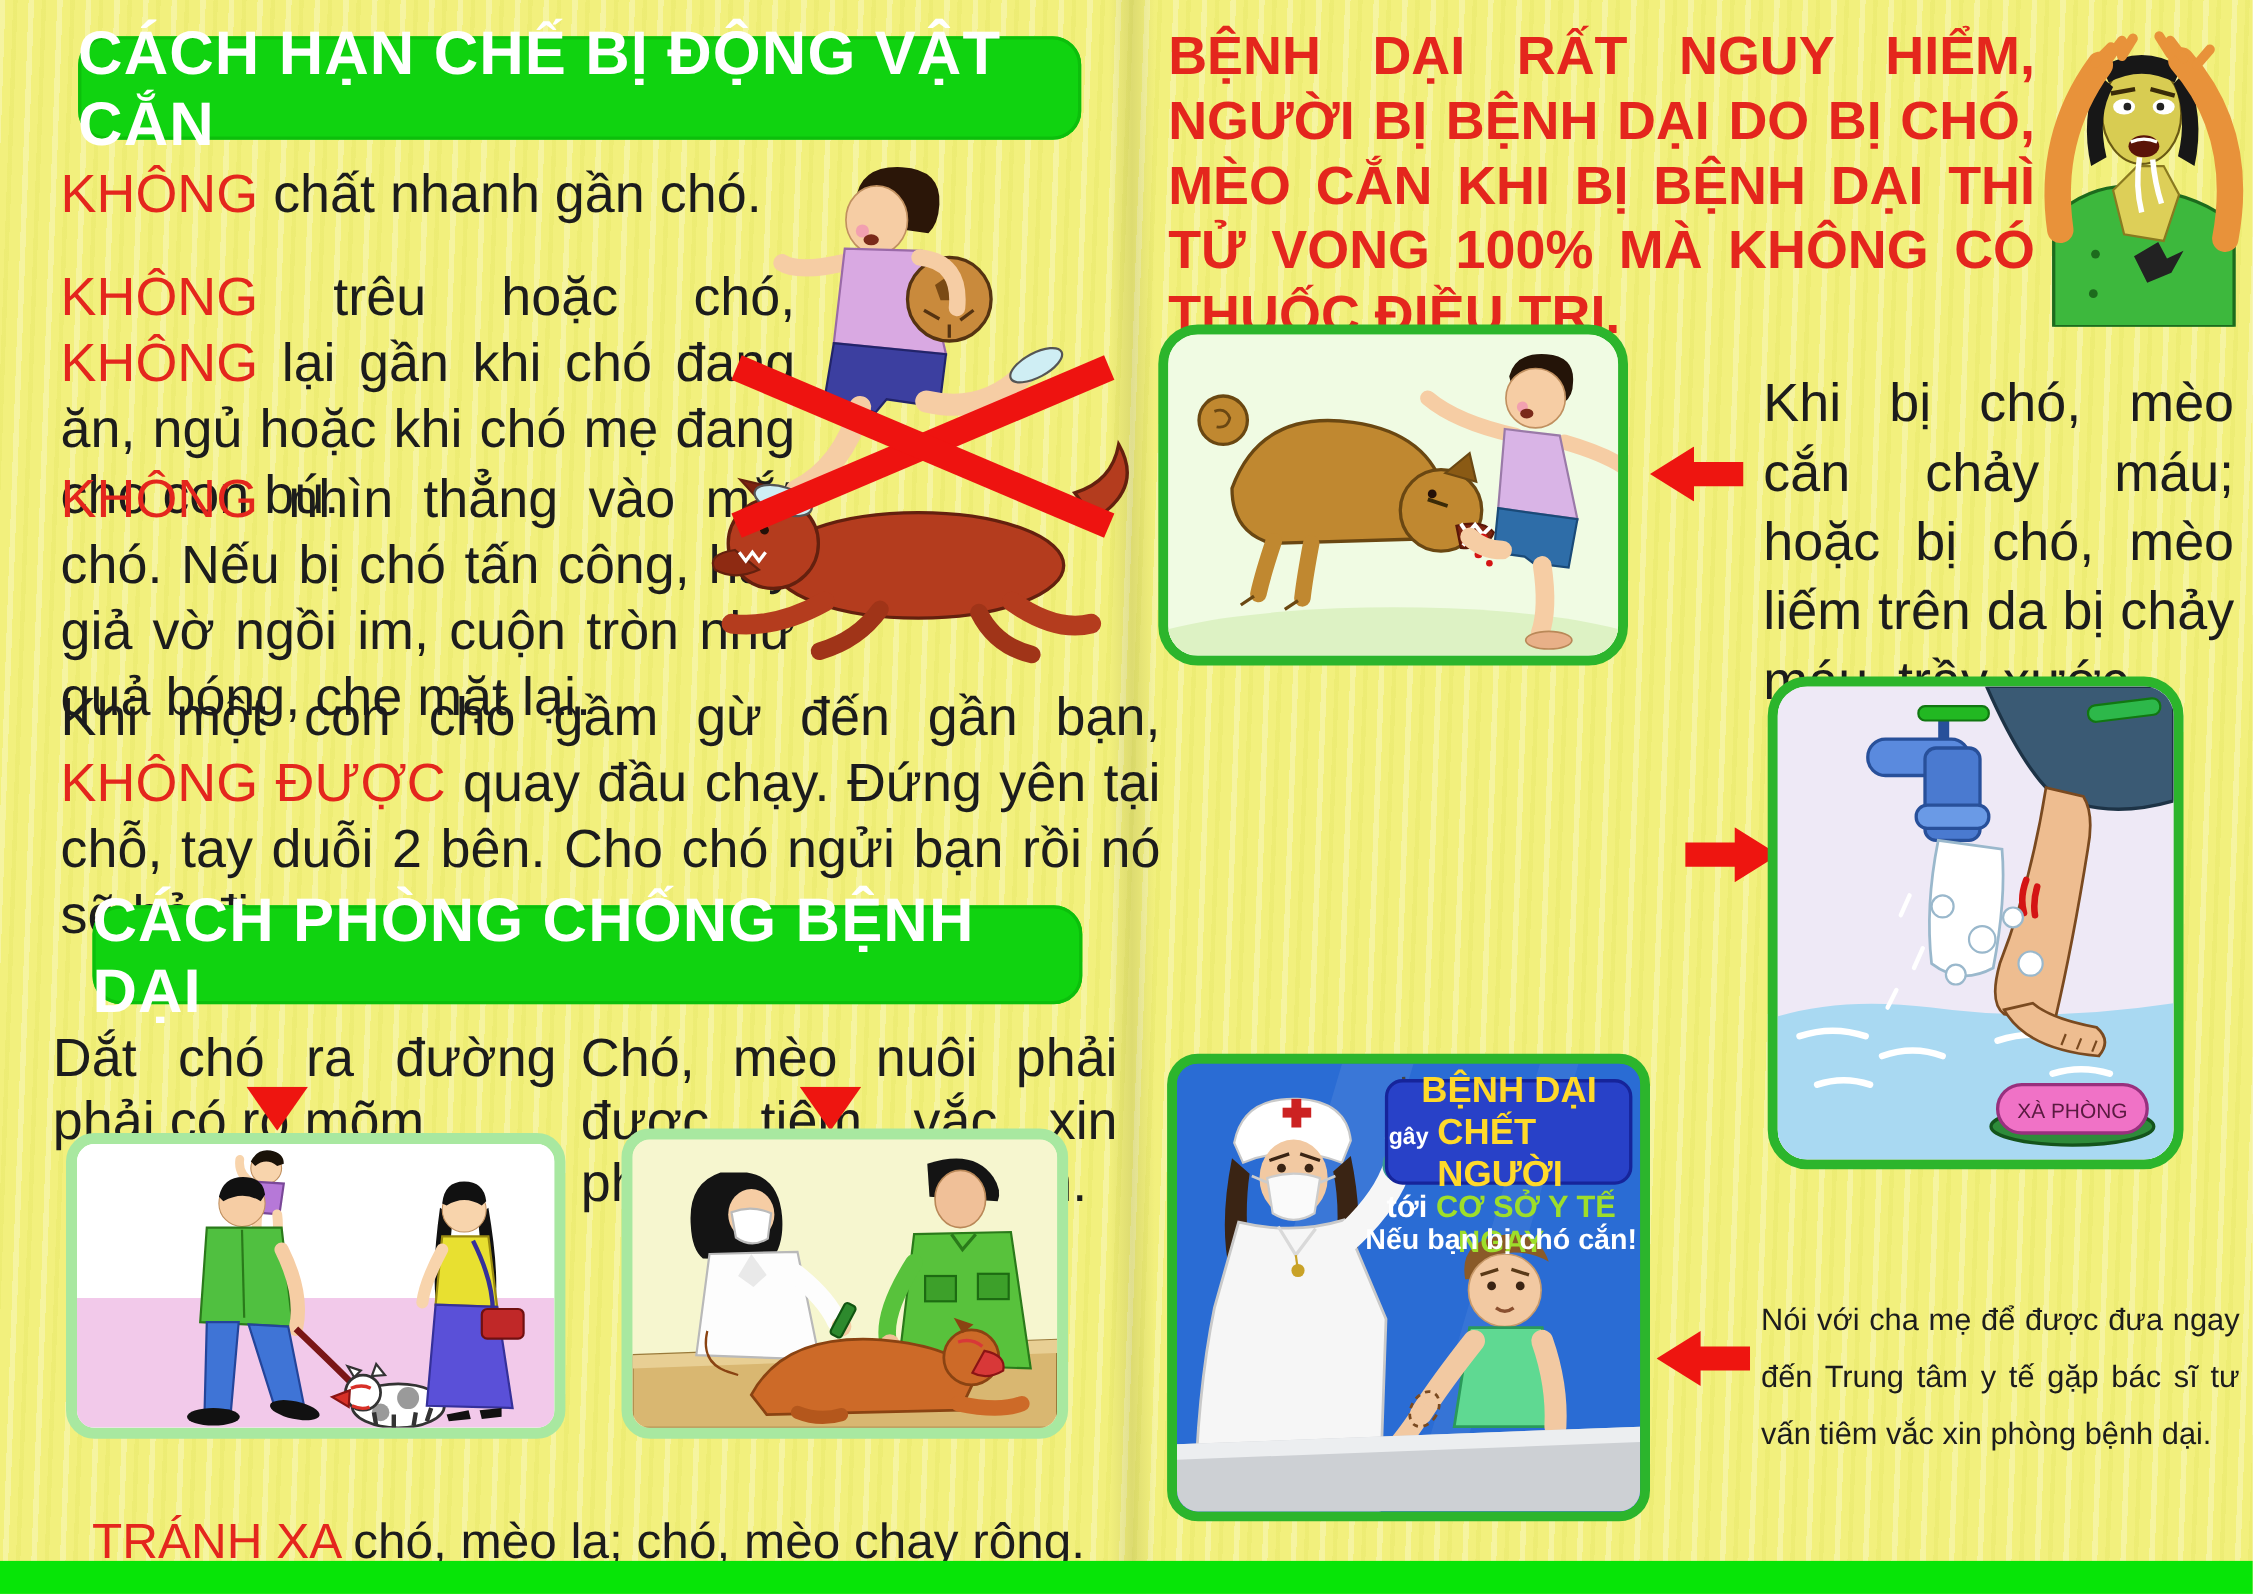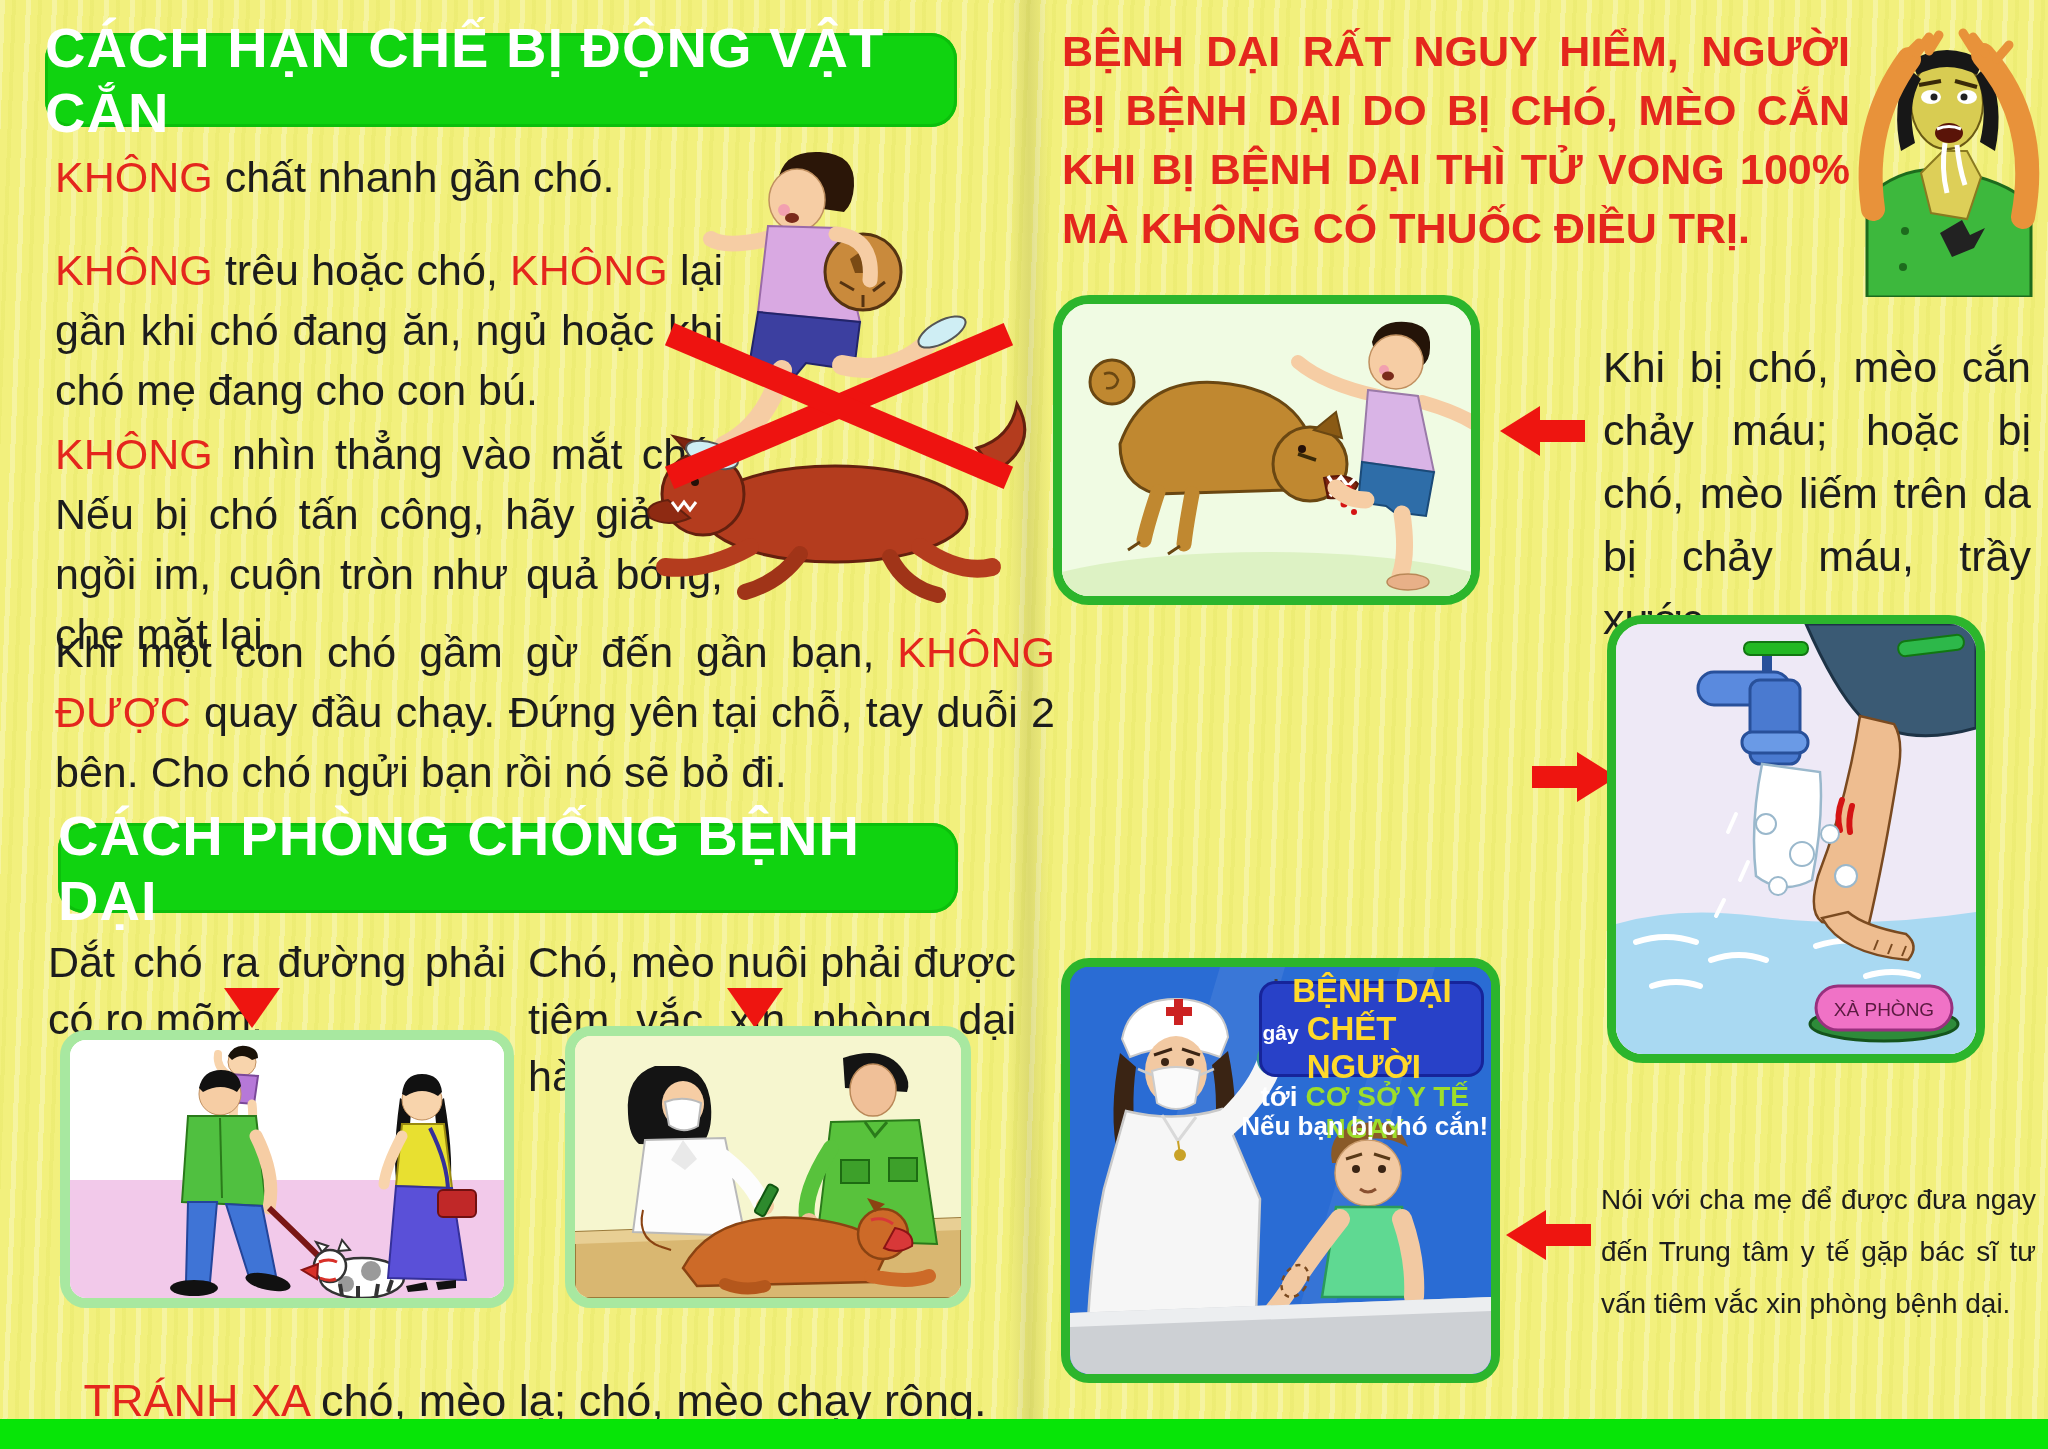--- a/index.html
+++ b/index.html
@@ -5,25 +5,25 @@
   html,body{margin:0;padding:0;}
   body{width:2048px;height:1449px;overflow:hidden;
        font-family:"Liberation Sans","DejaVu Sans",sans-serif;}
   #page{position:relative;width:2048px;height:1449px;
         background:
           repeating-linear-gradient(92deg,
             rgba(255,255,255,.28) 0 5px, rgba(255,255,255,0) 5px 12px,
             rgba(226,228,96,.30) 12px 16px, rgba(255,255,255,0) 16px 26px),
           #f2f07d;}
   .abs{position:absolute;}
-  .txt{color:#1c1c1c;font-size:43px;line-height:60px;text-align:justify;}
+  .txt{color:#1c1c1c;font-size:49px;line-height:60px;text-align:justify;}
   .red{color:#e4261d;}
   .banner{background:#10d310;border-radius:26px;display:flex;align-items:center;justify-content:center;
           color:#ffffff;font-weight:bold;font-size:56px;letter-spacing:1px;
-          box-shadow:inset 0 0 0 3px #0cbf0c;}
+          box-shadow:inset 0 0 0 3px #0cbf0c;margin-left:26px;}
   .gbox{border:9px solid #2cb52c;border-radius:36px;overflow:hidden;background:#f0fbe3;}
   .lbox{border:10px solid #a8e8a0;border-radius:26px;overflow:hidden;background:#ffffff;}
   .center{text-align:center;}
   .fold{background:linear-gradient(90deg,rgba(110,110,50,0) 0%,rgba(110,110,50,.16) 50%,rgba(110,110,50,0) 100%);}
   .strip{background:#07e507;}
   .arrow{fill:#ee1510;}
   .tri{fill:#ee1510;}
   svg{display:block;}
   .poster{background:#2a6cd4;}
   .badge{background:#2841c8;border:3px solid #16249a;border-radius:16px;

